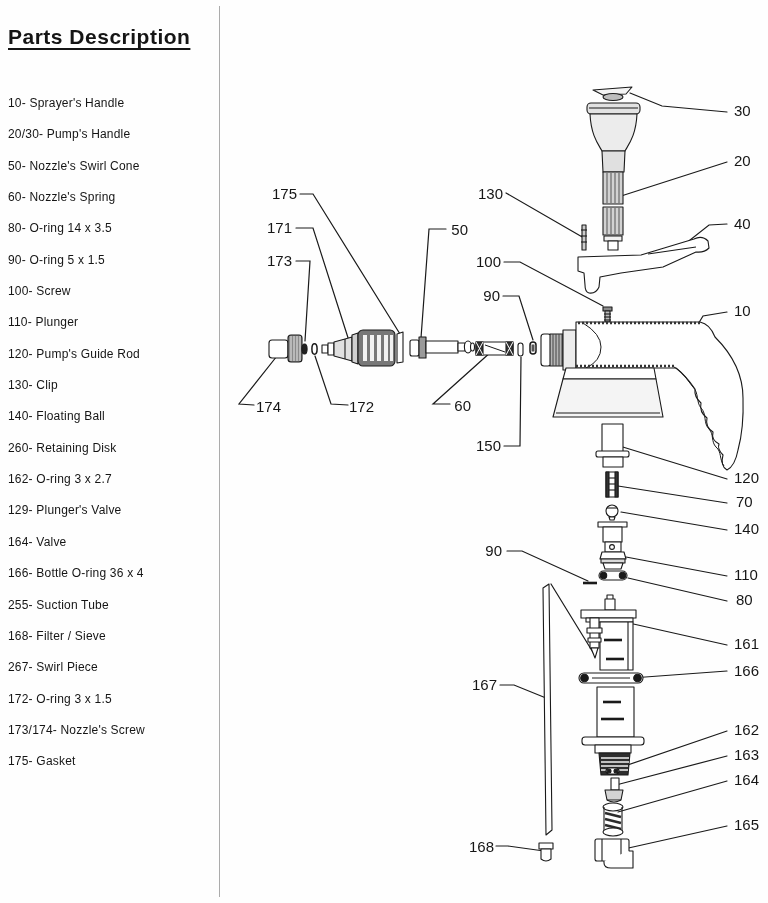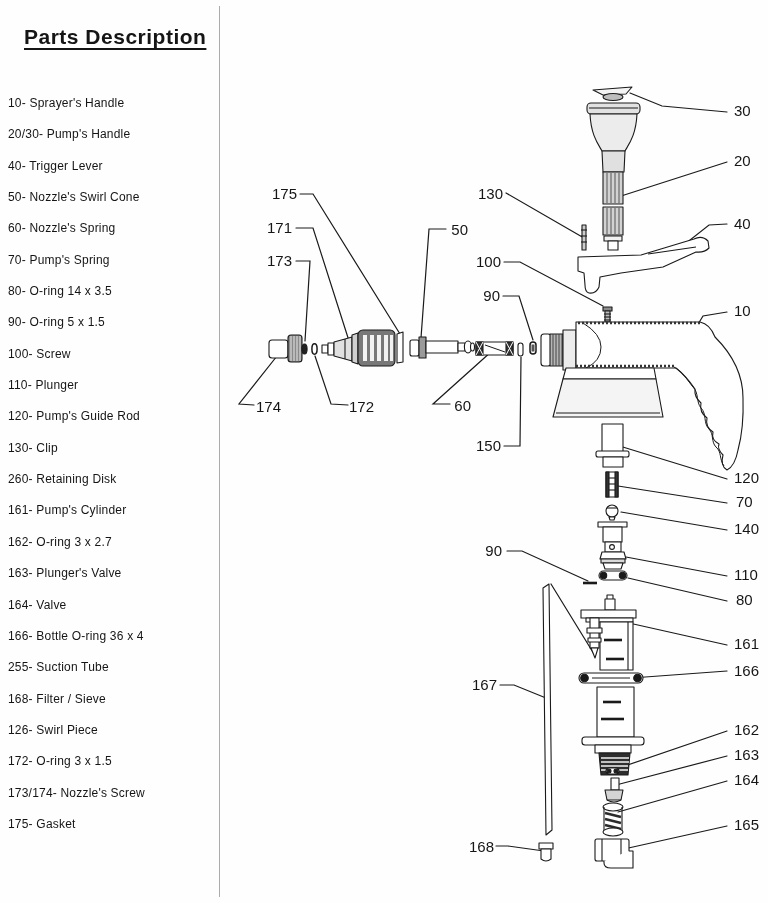--- a/index.html
+++ b/index.html
@@ -1,56 +1,54 @@
 <!DOCTYPE html>
 <html><head>
 <meta charset="utf-8">
 <style>
   html,body{margin:0;padding:0;background:#ffffff;}
   #page{position:relative;width:768px;height:903px;background:#fefefe;overflow:hidden;
         font-family:"Liberation Sans", sans-serif;color:#151515;}
-  #parts-heading{position:absolute;left:24px;top:25px;font-size:21px;font-weight:700;
+  #parts-heading{position:absolute;left:8px;top:25px;font-size:21px;font-weight:700;
         letter-spacing:.5px;text-decoration:underline;text-underline-offset:4px;}
   #parts-list{position:absolute;left:8px;top:90px;width:202px;}
   .part-item{height:31.35px;line-height:26px;font-size:12px;font-weight:400;
         letter-spacing:.2px;white-space:nowrap;}
   #divider{position:absolute;left:219px;top:6px;height:891px;width:0;
         border-left:1.6px solid #8f8f8f;opacity:.75;}
   #diagram-svg{position:absolute;left:0;top:0;}
   text{font-family:"Liberation Sans", sans-serif;font-size:15px;fill:#161616;}
 </style>
 </head>
 <body>
 
 <div id="page">
 
   <div id="parts-heading">Parts Description</div>
 
   <div id="parts-list">
     <div class="part-item">10- Sprayer's Handle</div>
     <div class="part-item">20/30- Pump's Handle</div>
-    <div class="part-item">40- Trigger Lever</div>
     <div class="part-item">50- Nozzle's Swirl Cone</div>
     <div class="part-item">60- Nozzle's Spring</div>
-    <div class="part-item">70- Pump's Spring</div>
     <div class="part-item">80- O-ring 14 x 3.5</div>
     <div class="part-item">90- O-ring 5 x 1.5</div>
     <div class="part-item">100- Screw</div>
     <div class="part-item">110- Plunger</div>
     <div class="part-item">120- Pump's Guide Rod</div>
     <div class="part-item">130- Clip</div>
+    <div class="part-item">140- Floating Ball</div>
     <div class="part-item">260- Retaining Disk</div>
-    <div class="part-item">161- Pump's Cylinder</div>
     <div class="part-item">162- O-ring 3 x 2.7</div>
-    <div class="part-item">163- Plunger's Valve</div>
+    <div class="part-item">129- Plunger's Valve</div>
     <div class="part-item">164- Valve</div>
     <div class="part-item">166- Bottle O-ring 36 x 4</div>
     <div class="part-item">255- Suction Tube</div>
     <div class="part-item">168- Filter / Sieve</div>
-    <div class="part-item">126- Swirl Piece</div>
+    <div class="part-item">267- Swirl Piece</div>
     <div class="part-item">172- O-ring 3 x 1.5</div>
     <div class="part-item">173/174- Nozzle's Screw</div>
     <div class="part-item">175- Gasket</div>
   </div>
 
   <div id="divider"></div>
 
   <svg id="diagram-svg" width="768" height="903" viewBox="0 0 768 903">
 
     <g stroke="#1a1a1a" stroke-width="1.2" fill="none" stroke-linecap="round">

